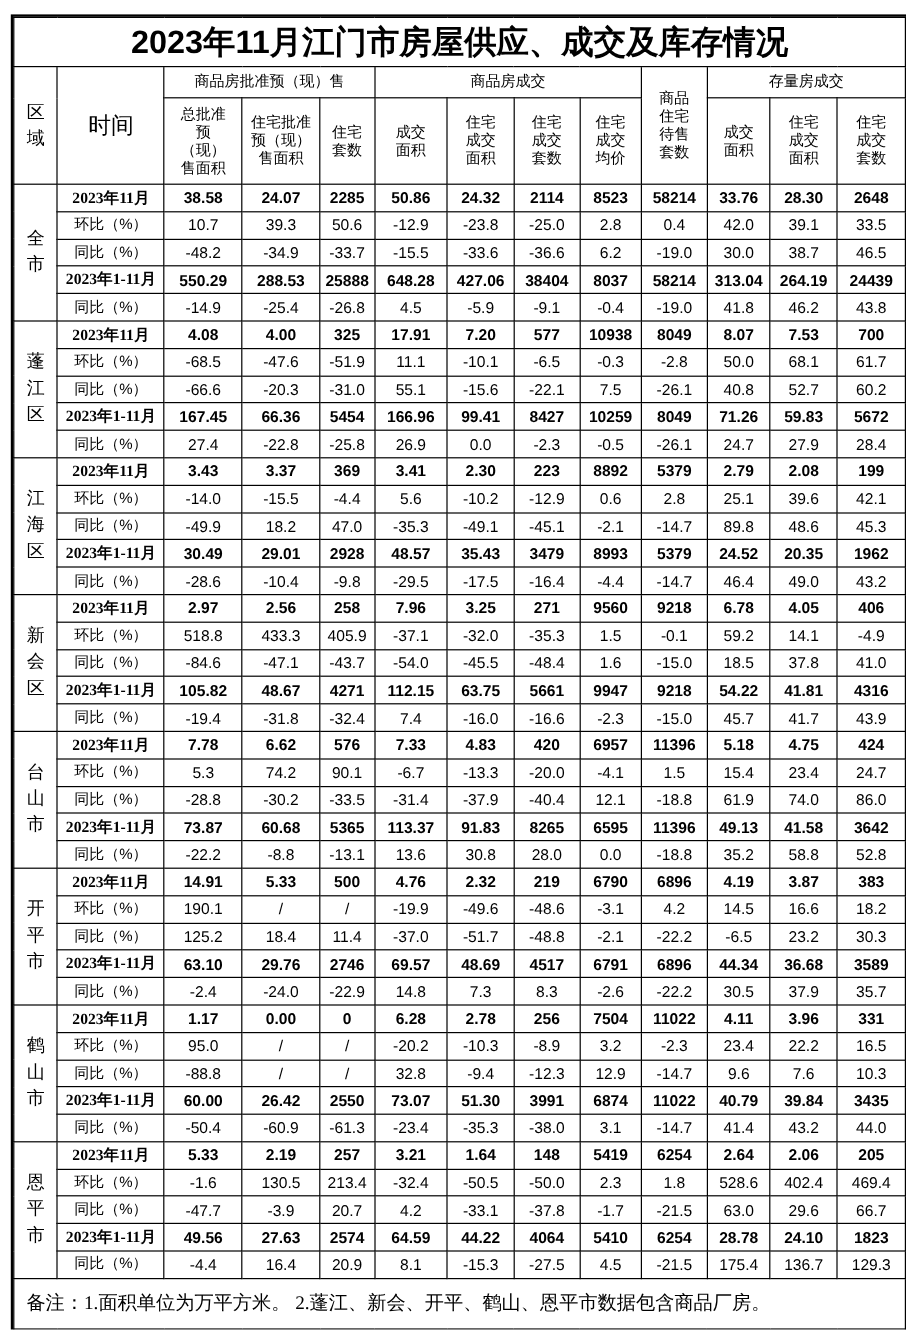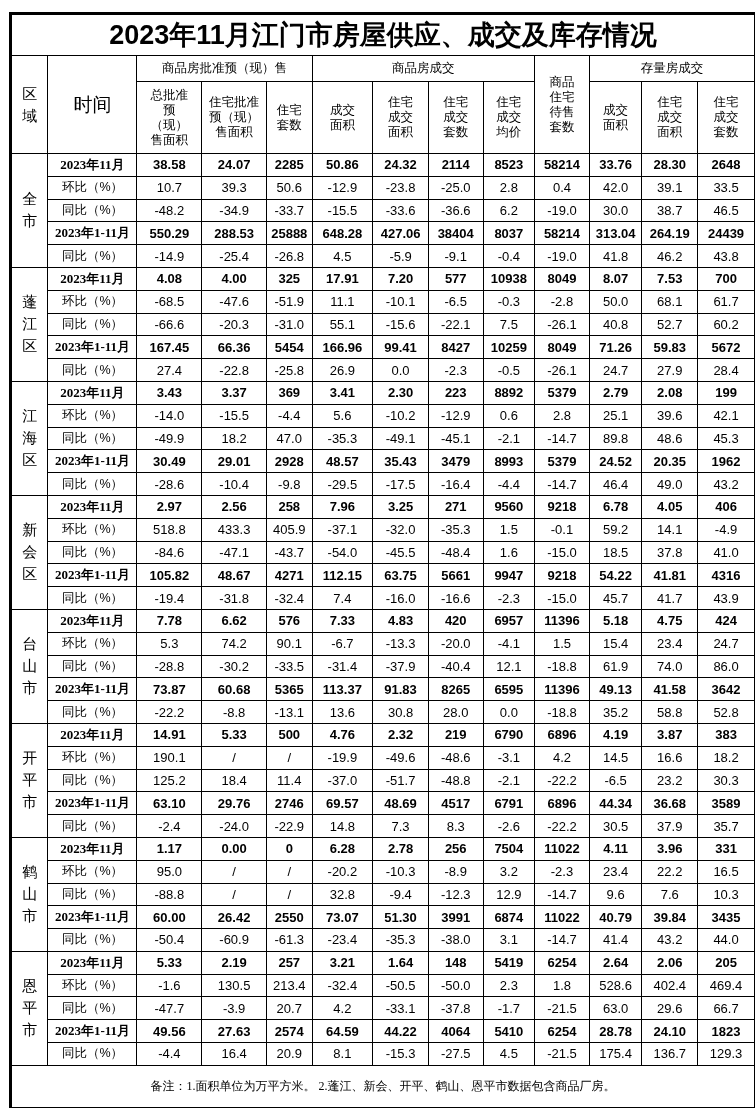--- a/index.html
+++ b/index.html
@@ -9,21 +9,21 @@
   td, th { border:1.3px solid #000; text-align:center; vertical-align:middle; padding:0; font-weight:normal; }
   .title { height:40px; font-size:27px; font-weight:bold; letter-spacing:0px; font-family:"Liberation Sans", "DejaVu Sans", sans-serif; }
   .hdr1 { height:26px; font-size:12.5px; }
   .hdr2 { height:54px; font-size:12.5px; line-height:15px; }
   .region { font-size:15px; line-height:22px; width:18px; margin:0 auto; word-break:break-all; }
   tr.r { height:22.8px; }
   td.time { font-size:12.5px;margin-left:48px; }
   td.time.b { font-family:"Liberation Serif", "DejaVu Serif", serif; font-weight:bold; font-size:13px; }
   td.v { font-size:13px; }
   td.v.b { font-weight:bold; }
-  .note { height:41px; text-align:center; font-size:12px; padding-left:0; font-family:"Liberation Serif", "DejaVu Serif", serif; }
+  .note { height:41px; text-align:left; font-size:16px; padding-left:10px; font-family:"Liberation Serif", "DejaVu Serif", serif; }
 </style>
 </head>
 <body>
 
 <div class="sheet">
   <table>
     <colgroup>
       <col style="width:36px">
         <col style="width:88px">
       <col style="width:64px">

